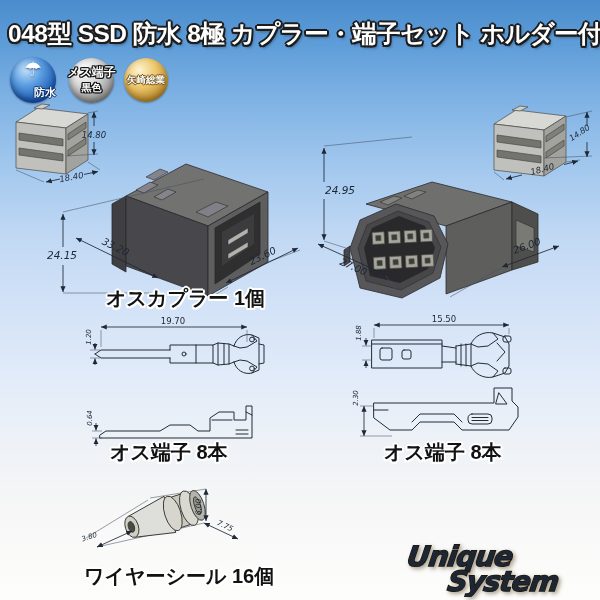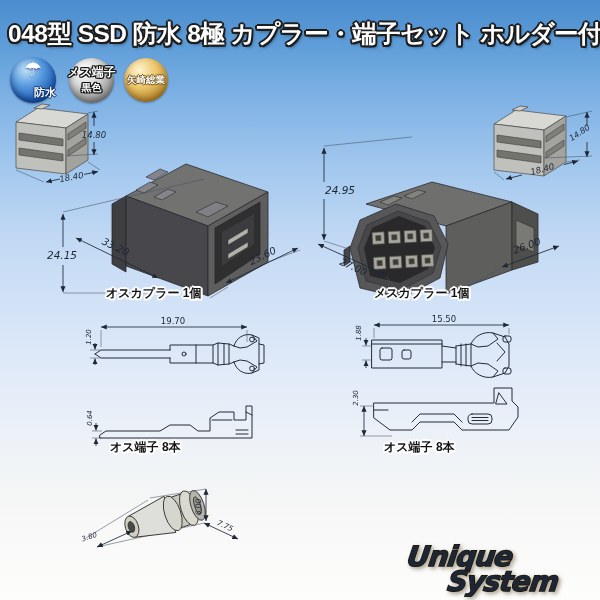--- a/index.html
+++ b/index.html
@@ -40,21 +40,21 @@
   .badge-silver .t2{position:absolute;left:-9px;top:7px;width:63px;text-align:center;
     font-weight:bold;color:#fff;line-height:15px;
     text-shadow:-1.2px 0 0 #111,1.2px 0 0 #111,0 -1.2px 0 #111,0 1.2px 0 #111,
       -1px -1px 0 #111,1px 1px 0 #111,-1px 1px 0 #111,1px -1px 0 #111;}
   .badge-silver .t2 .l1{font-size:12px;display:block;}
   .badge-silver .t2 .l2{font-size:10px;display:block;}
   .badge-gold .t3{position:absolute;left:0;right:0;top:16px;text-align:center;
     font-size:9.5px;font-weight:bold;color:#fff;
     text-shadow:-1px 0 0 #6b4a10,1px 0 0 #6b4a10,0 -1px 0 #6b4a10,0 1px 0 #6b4a10;}
   .part-label{
-    position:absolute;white-space:nowrap;font-weight:bold;font-size:12px;color:#121212;
+    position:absolute;white-space:nowrap;font-weight:bold;font-size:20px;color:#121212;
     letter-spacing:0;
     text-shadow:-2px 0 0 #fff,2px 0 0 #fff,0 -2px 0 #fff,0 2px 0 #fff,
       -1.5px -1.5px 0 #fff,1.5px -1.5px 0 #fff,-1.5px 1.5px 0 #fff,1.5px 1.5px 0 #fff;
   }
   svg text{font-family:"DejaVu Sans",sans-serif;fill:#1c2634;font-style:italic;}
   .dimline{stroke:#1e2836;stroke-width:.85;fill:none;}
   .extline{stroke:#455263;stroke-width:.55;fill:none;}
   .draw{stroke:#232b36;stroke-width:1;fill:none;stroke-linejoin:round;stroke-linecap:round;}
 </style>
 </head>
@@ -313,23 +313,23 @@
         <text transform="translate(224,428) rotate(25)" font-size="7.5" text-anchor="middle">7.75</text>
       </g>
       <g>
         <line class="dimline" x1="97" y1="447" x2="132" y2="431" marker-start="url(#arw)" marker-end="url(#arw)"></line>
         <text transform="translate(90,439) rotate(-18)" font-size="7" text-anchor="middle">3.80</text>
       </g>
     </g>
   </svg>
 
   <div class="part-label" style="left:106px;top:285px">オスカプラー 1個</div>
-  <div class="part-label" style="left:374px;top:285px">メスカプラー 1個</div>
   <div class="part-label" style="left:110px;top:439px">オス端子 8本</div>
   <div class="part-label" style="left:384px;top:439px">オス端子 8本</div>
+  <div class="part-label" style="left:84px;top:563px">ワイヤーシール 16個</div>
 
   <svg style="position:absolute;left:388px;top:537px;filter:drop-shadow(2px 2px 2px rgba(60,40,0,.45))" width="212" height="60" viewBox="0 0 212 60">
     <defs>
       <linearGradient id="goldg" x1="0" y1="0" x2="0" y2="1">
         <stop offset="0" stop-color="#fff6b0"></stop>
         <stop offset=".45" stop-color="#ffd84e"></stop>
         <stop offset=".75" stop-color="#f5a81f"></stop>
         <stop offset="1" stop-color="#e08812"></stop>
       </linearGradient>
     </defs>

